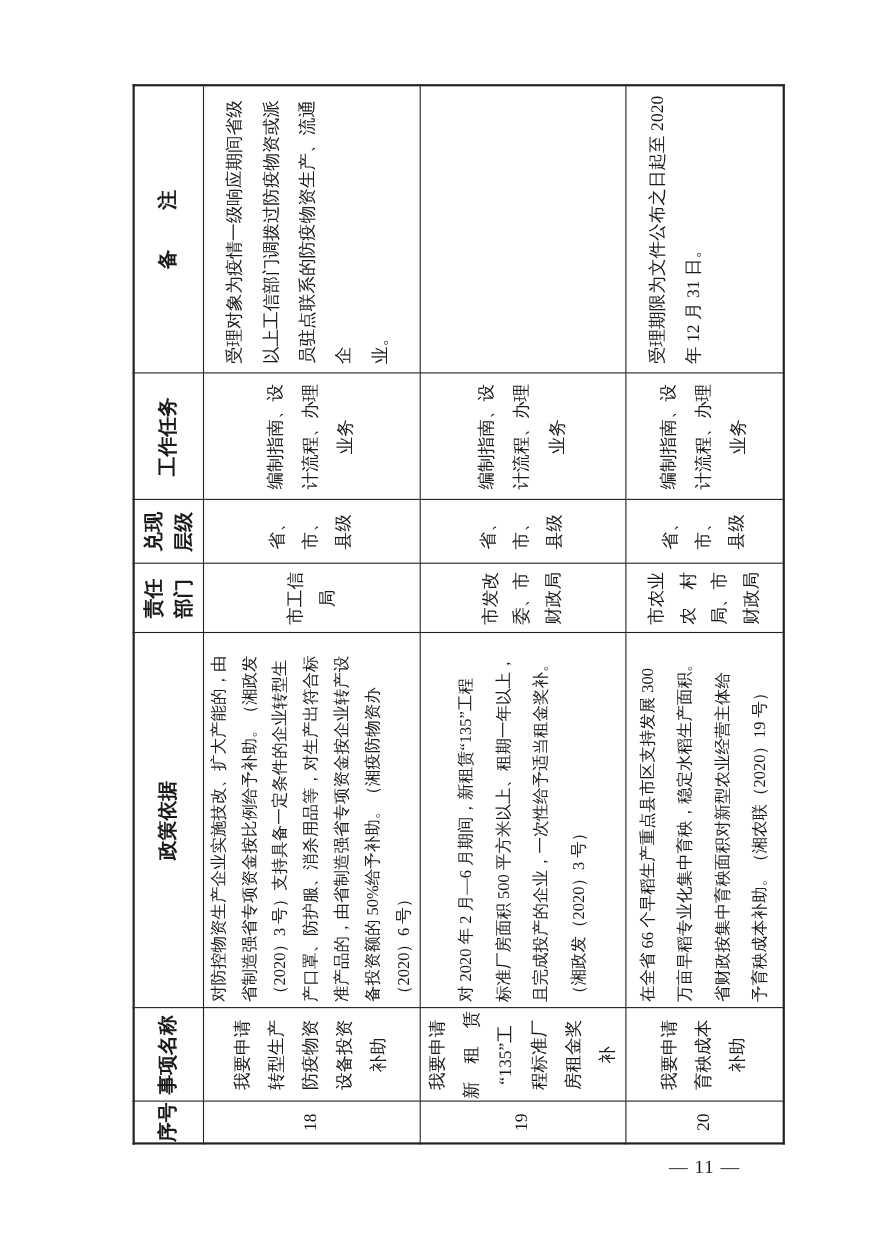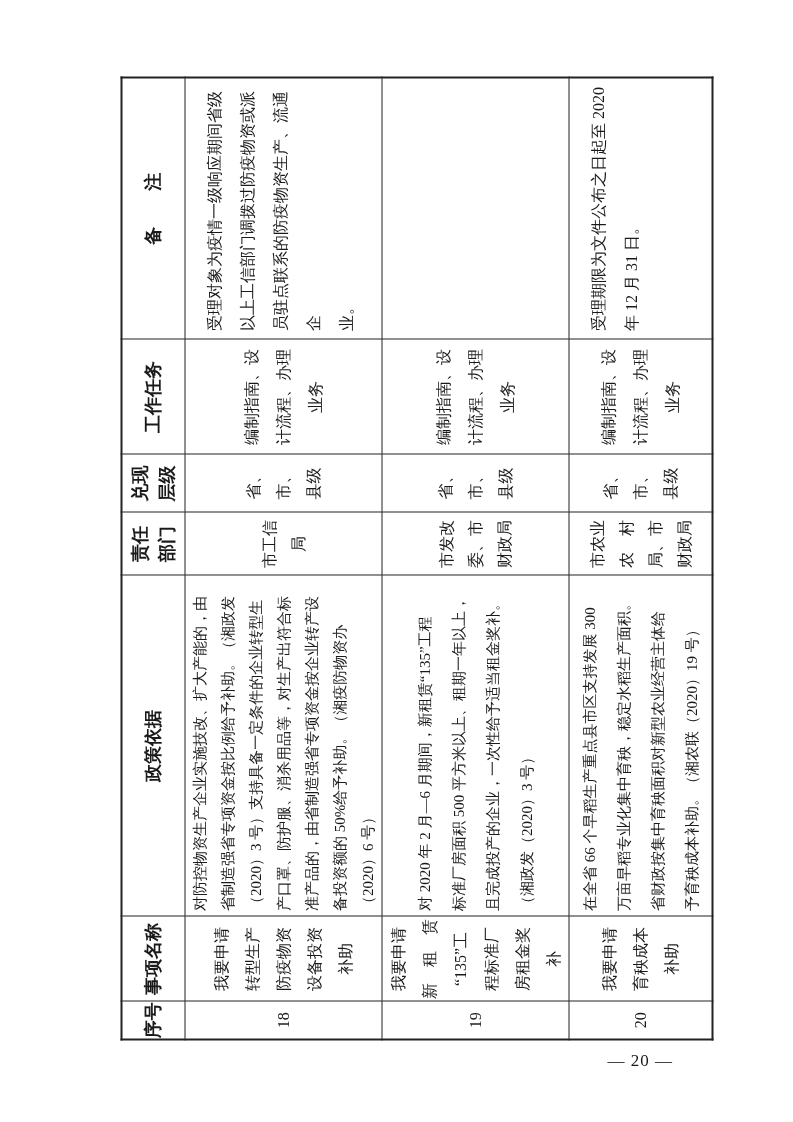--- a/index.html
+++ b/index.html
@@ -147,14 +147,14 @@
 县级</td>
         <td class="task">编制指南、设
 计流程、办理
 业务</td>
         <td class="remark">受理期限为文件公布之日起至 2020
 年 12 月 31 日。</td>
       </tr>
     </tbody>
       </table>
   </div>
-  <div class="page-number">— 20 —</div>
+  <div class="page-number">— 11 —</div>
 </div>
 
 </body></html>

